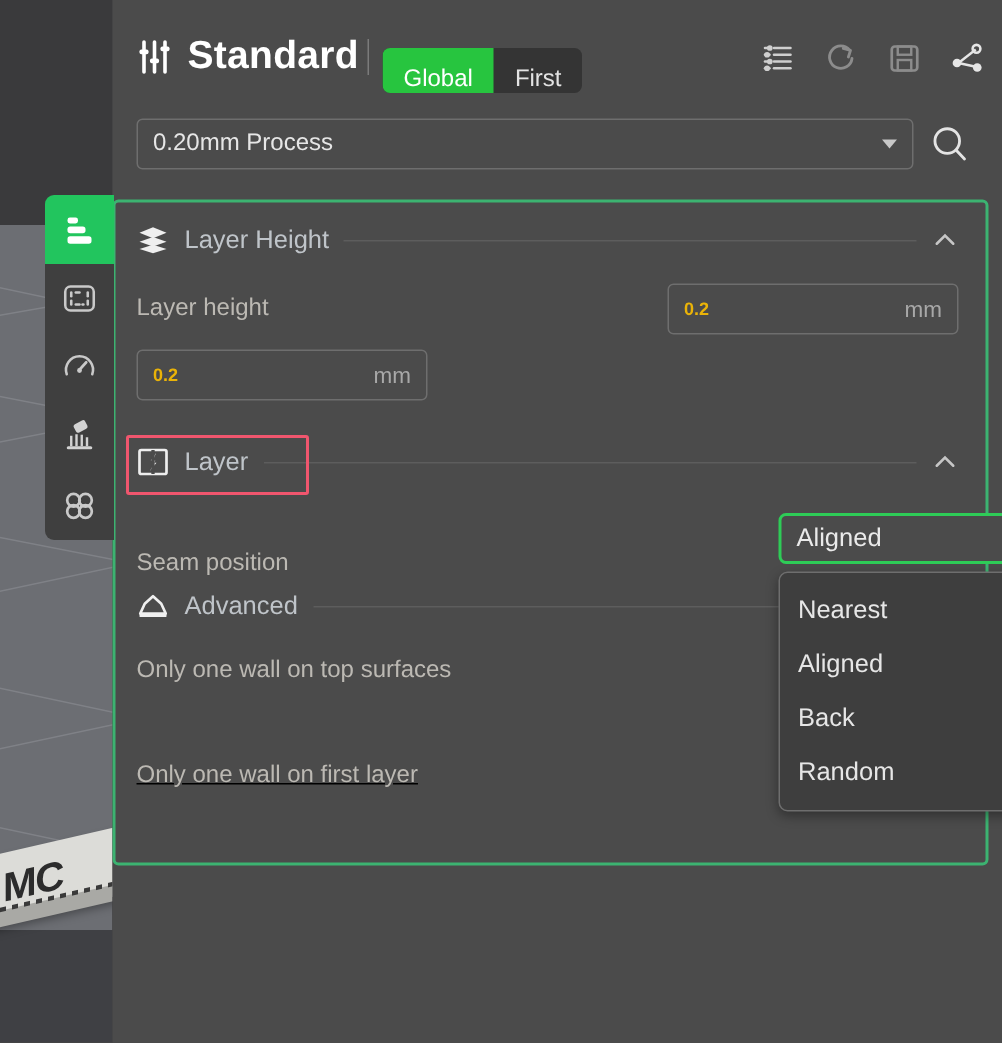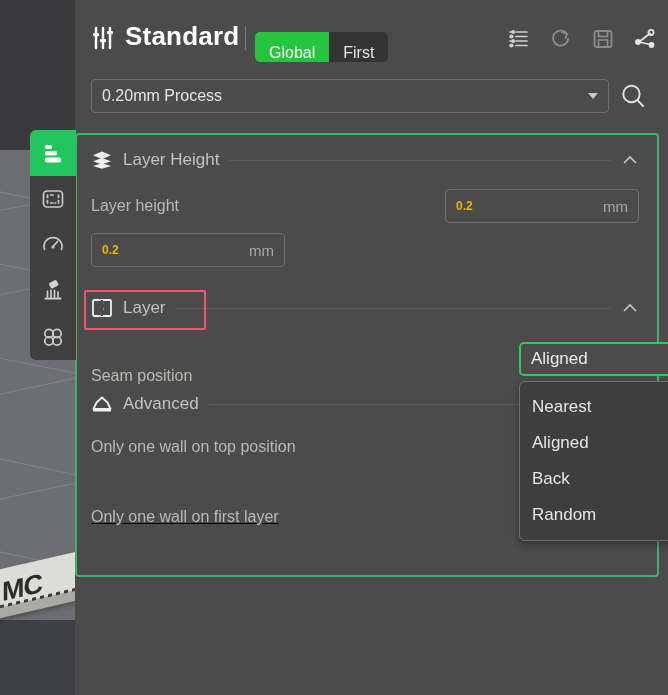--- a/index.html
+++ b/index.html
@@ -526,21 +526,21 @@
           <svg width="22" height="22" viewBox="0 0 22 22">
             <path d="M2.5 16 L5.5 9.5 L11 4.5 L16.5 9.5 L19.5 16 Z" fill="none" stroke="#efefef" stroke-width="1.8" stroke-linejoin="round"></path>
             <rect x="2" y="16" width="18" height="2.4" rx="0.6" fill="#efefef"></rect>
           </svg>
         </span>
         <span class="g-label">Advanced</span>
         <span class="g-rule"></span>
       </div>
 
       <div style="position:absolute; left:14px; top:298px; width:548px;">
-        <span class="s-label" style="display:block; width:250px; font-size:16px; color:#bcb9b3; line-height:27px;">Only one wall on top position</span>
+        <span class="s-label" style="display:block; width:250px; font-size:16px; color:#bcb9b3; line-height:27px;">Only one wall on top surfaces</span>
       </div>
       <div class="chk" style="left:448px; top:300px;"></div>
 
       <div style="position:absolute; left:14px; top:368px; width:548px;text-decoration:underline;">
         <span class="s-label" style="display:block; font-size:16px; color:#bcb9b3; line-height:27px;">Only one wall on first layer</span>
       </div>
       <div class="chk" style="left:448px; top:370px;"></div>
 
     </div>
 

